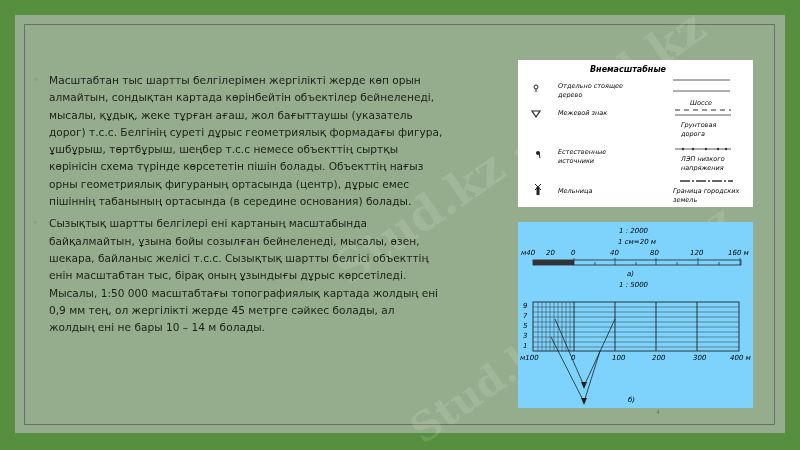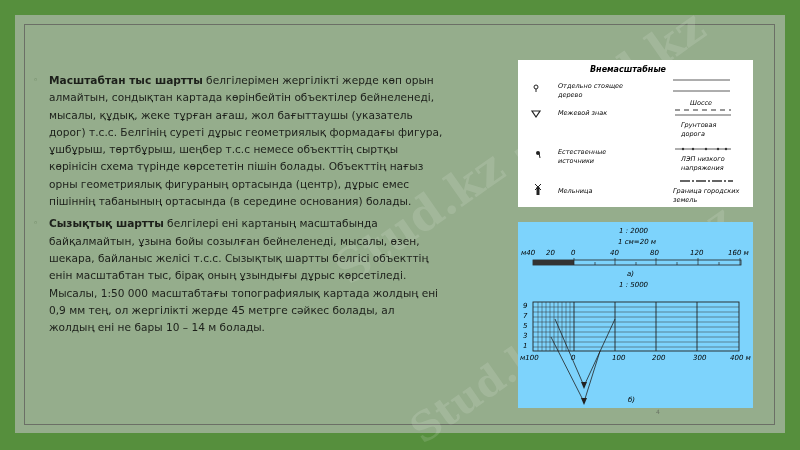--- a/index.html
+++ b/index.html
@@ -2,21 +2,21 @@
 <html><head>
 <meta charset="utf-8">
 <style>
   html, body { margin:0; padding:0; }
   body { width:800px; height:450px; background:#568f3d; position:relative; overflow:hidden; font-family:"DejaVu Sans", sans-serif; }
   .panel { position:absolute; left:15px; top:15px; width:770px; height:418px; background:#95ad8c; }
   .frame { position:absolute; left:24px; top:24px; width:751px; height:401px; border:1px solid #6b6f66; border-bottom-width:1px; box-sizing:border-box; }
   .text-col { position:absolute; left:33px; top:72px; width:410px; font-size:10.6px; line-height:17.3px; color:#1c1f1a; }
   .bullet { position:relative; padding-left:16px; margin-bottom:5px; }
   .bullet .mark { position:absolute; left:0; top:0; color:#5f7a55; font-size:9px; }
-  .bullet b { font-weight:bold; }
+  .bullet b { font-weight:normal; }
   .img1 { position:absolute; left:518px; top:60px; width:235px; height:147px; background:#fff; }
   .img2 { position:absolute; left:518px; top:222px; width:235px; height:186px; background:#7dd3fc; }
   .page-num { position:absolute; left:656px; top:408px; font-size:6px; color:#6a7565; }
   .wm { position:absolute; color:rgba(255,255,255,0.13); font-family:"DejaVu Serif", serif; font-weight:bold; white-space:nowrap; transform:rotate(-35deg); pointer-events:none; }
   svg text { font-family:"DejaVu Sans", sans-serif; font-style:italic; }
 </style>
 </head>
 <body>
 
 <div class="panel"></div>

